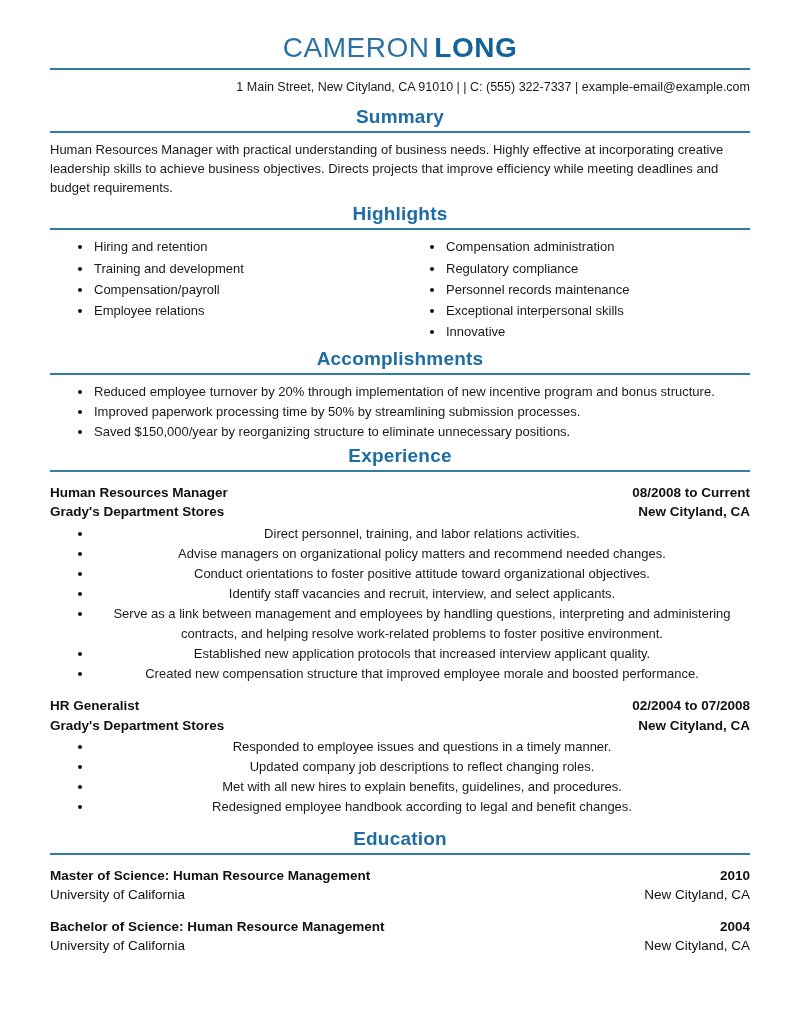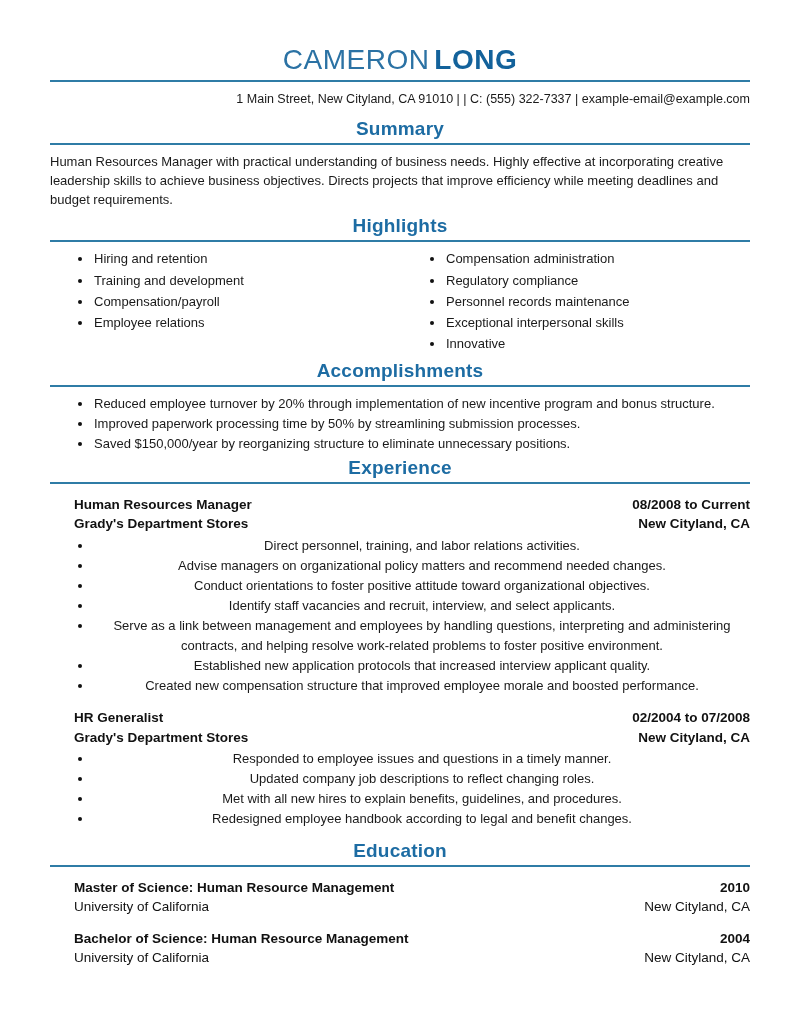--- a/index.html
+++ b/index.html
@@ -11,21 +11,21 @@
     width: 800px;
     height: 1035px;
     font-family: "Liberation Sans", sans-serif;
     color: #1a1a1a;
     -webkit-font-smoothing: antialiased;
   }
   .page {
     width: 800px;
     height: 945px;
     box-sizing: border-box;
-    padding: 12px 50px;
+    padding: 0 50px;
     background: #ffffff;
     position: relative;
   }
 
   
   .name-line {
     text-align: center;
     padding-top: 32px;
     padding-bottom: 4px;
     letter-spacing: 0.5px;
@@ -128,21 +128,20 @@
   }
   .job + .job {
     padding-top: 12px;
   }
   .entry-row {
     display: flex;
     justify-content: space-between;
     align-items: center;
     font-size: 13.5px;
     line-height: 1.42;
-    margin-left: 24px;
   }
   .entry-left {
     font-weight: 700;
     color: #111111;
   }
   .entry-right {
     font-weight: 700;
     color: #111111;
     text-align: right;
     white-space: nowrap;

